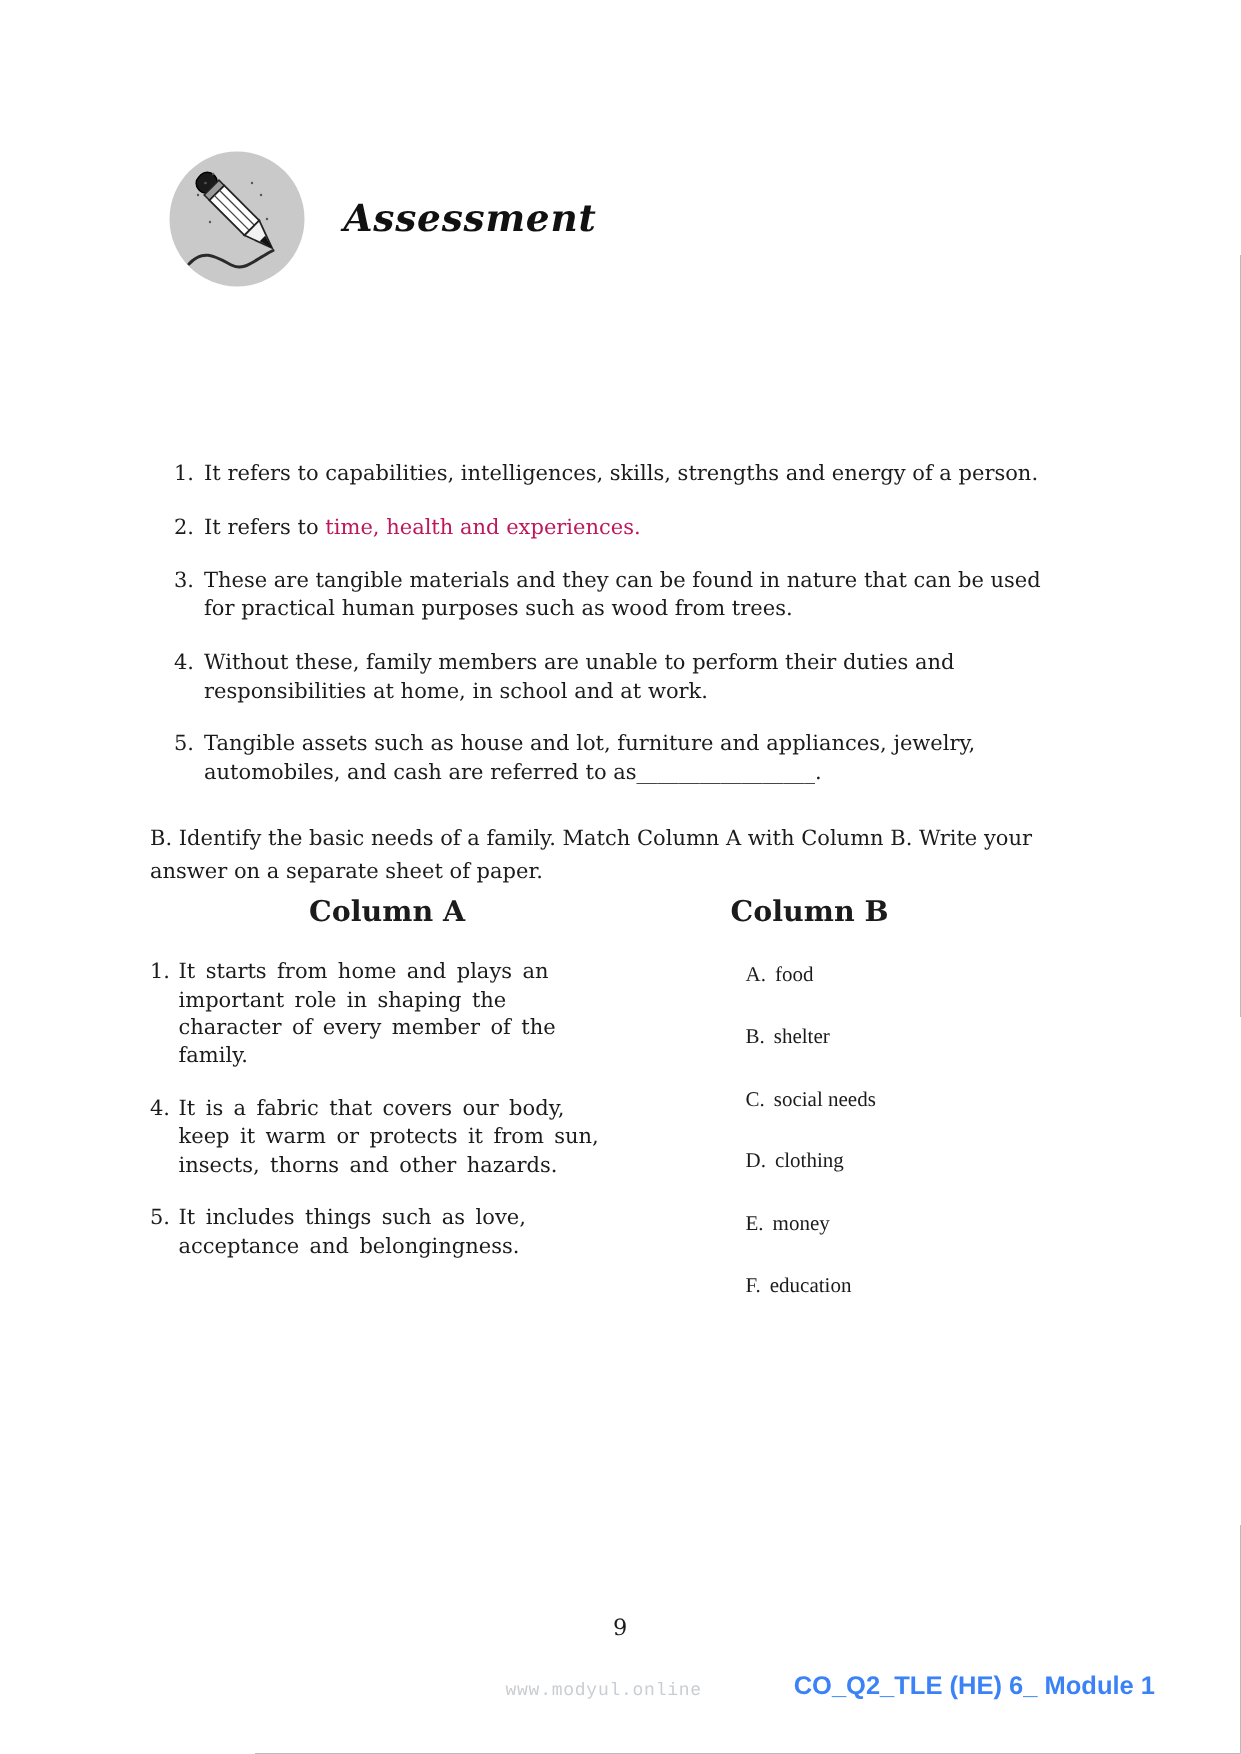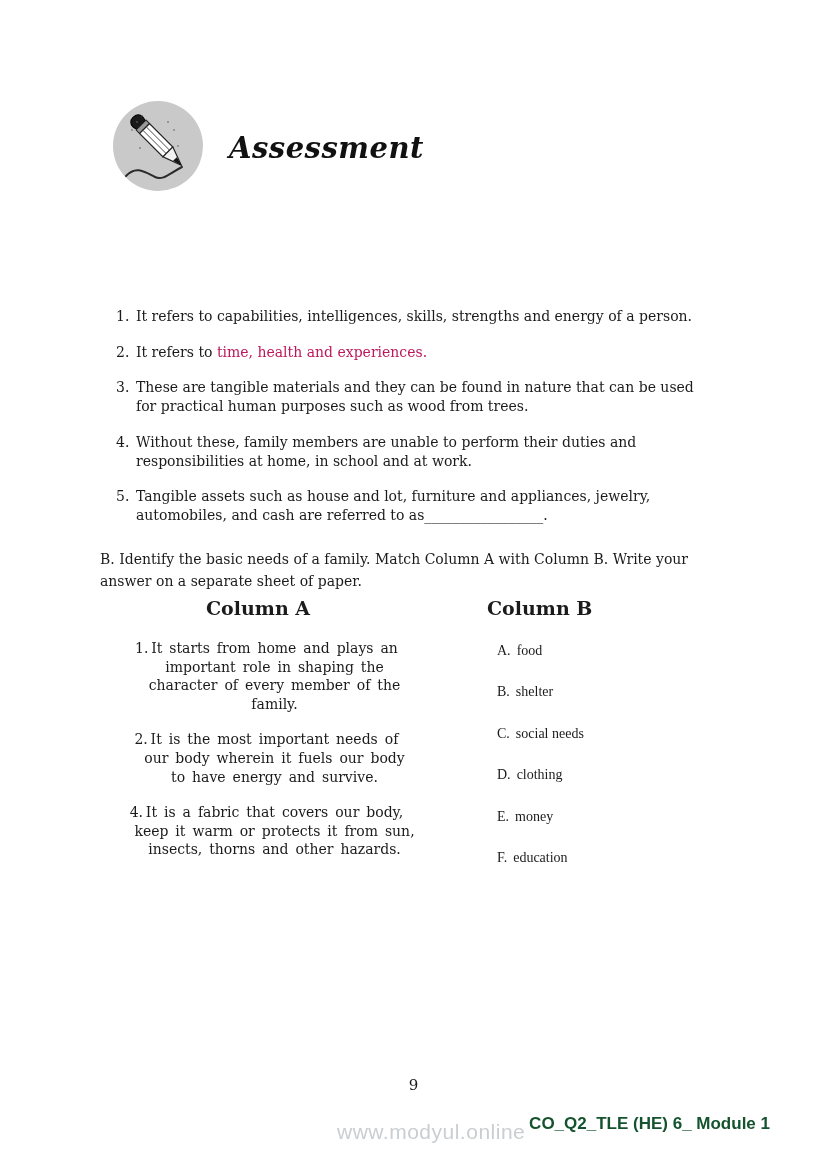--- a/index.html
+++ b/index.html
@@ -17,21 +17,21 @@
 
   
   .icon-circle {
     position: absolute;
     left: 112px; top: 100px;
     width: 92px; height: 92px;
   }
   .page-title {
     position: absolute;
     left: 229px; top: 131px;
-    font-size: 29px;
+    font-size: 25px;
     font-weight: bold;
     font-style: italic;
     letter-spacing: 0.5px;
     color: #111;
   }
 
   
   .sec-a-intro {
     position: absolute;
     left: 100px; top: 235px;
@@ -80,21 +80,20 @@
   .col-a-header { left: 206px; }
   .col-b-header { left: 487px; }
 
   .col-a {
     position: absolute;
     left: 100px; top: 639px;
     width: 330px;
     font-size: 14px;
     line-height: 18.6px;
     word-spacing: 2.5px;
-    text-align: center;
   }
   .ca-item {
     padding-left: 19px;
     text-indent: -19px;
     margin-bottom: 17px;
   }
   .ca-item .num {
     display: inline-block;
     width: 19px;
     text-indent: 0;
@@ -116,32 +115,32 @@
   .page-number {
     position: absolute;
     left: 0; top: 1076px;
     width: 827px;
     text-align: center;
     font-size: 15px;
   }
   .watermark {
     position: absolute;
     left: 337px; top: 1120px;
-    font-family: Liberation Sans, sans-serif;
-    font-size: 21px;
+    font-family: Liberation Mono, monospace;
+    font-size: 12px;
     letter-spacing: 0.5px;
     color: #c9ced2;
   }
   .module-label {
     position: absolute;
     right: 57px; top: 1114px;
     font-family: "Liberation Sans", sans-serif;
     font-size: 17px;
     font-weight: bold;
-    color: #14532d;
+    color: #3b82f6;
   }
 </style>
 </head>
 <body>
 
 <div class="page">
 
   <div class="icon-circle">
     <svg width="92" height="92" viewBox="0 0 92 92">
       <circle cx="46" cy="46" r="45" fill="#c9c9c9"></circle>
@@ -195,29 +194,28 @@
   <div class="col-header col-b-header">Column B</div>
 
   <div class="col-a">
     <div class="ca-item">
       <span class="num">1.</span><span class="txt">It starts from home and plays an
 important role in shaping the
 character of every member of the
 family.</span>
     </div>
     <div class="ca-item">
-      <span class="num">2.</span><span class="txt">It is the most important needs of
-our body wherein it fuels our body
-to have energy and survive.</span>
-    </div>
-    <div class="ca-item">
       <span class="num">4.</span><span class="txt">It is a fabric that covers our body,
 keep it warm or protects it from sun,
 insects, thorns and other hazards.</span>
     </div>
+    <div class="ca-item">
+      <span class="num">5.</span><span class="txt">It includes things such as love,
+acceptance and belongingness.</span>
+    </div>
   </div>
 
   <div class="col-b">
     <div class="cb-item">
       <span class="letter">A.</span><span>food</span>
     </div>
     <div class="cb-item">
       <span class="letter">B.</span><span>shelter</span>
     </div>
     <div class="cb-item">

